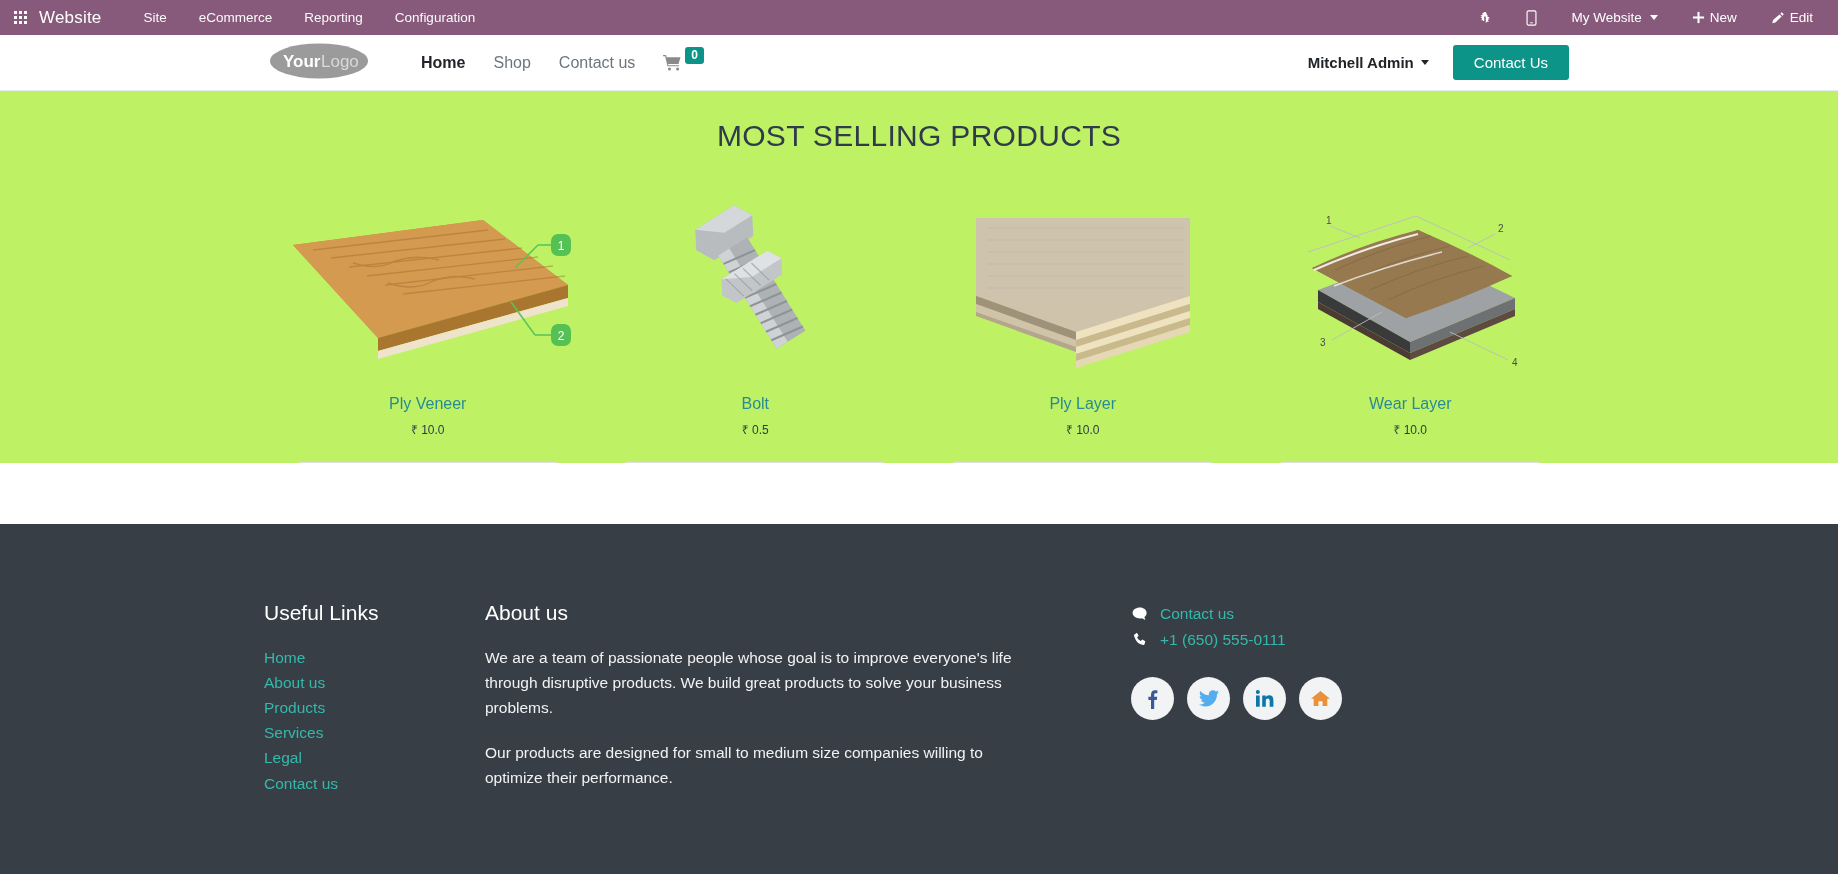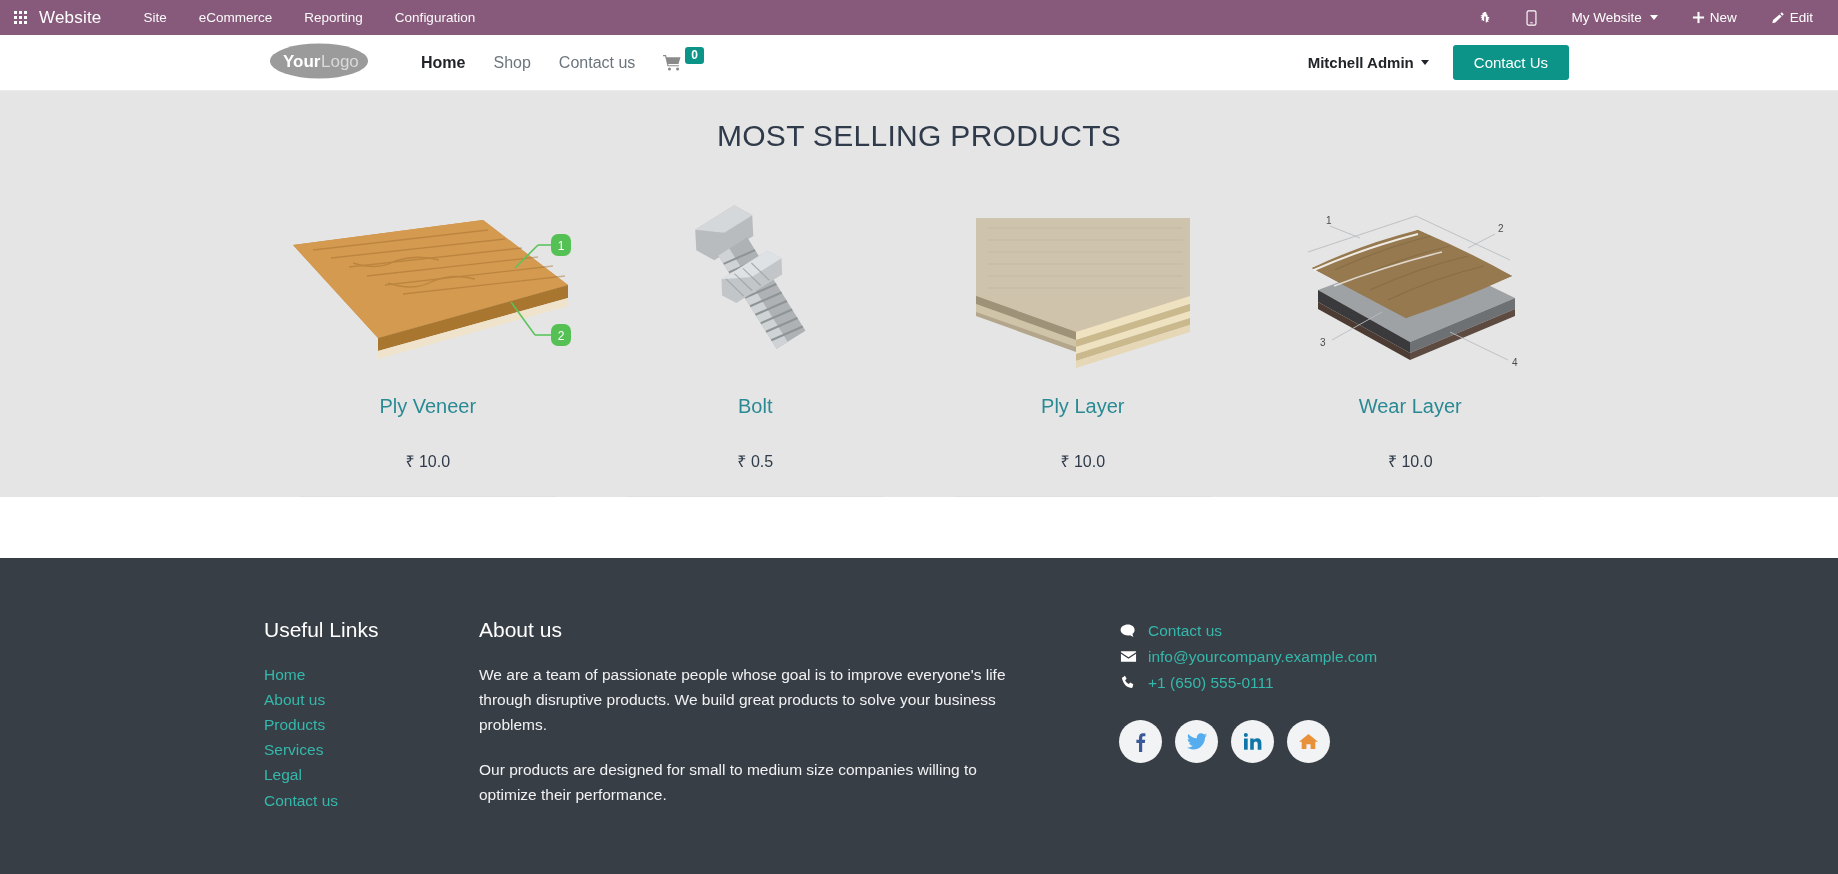--- a/index.html
+++ b/index.html
@@ -146,21 +146,21 @@
     color: #ffffff;
     font-size: 15px;
     padding: 9px 21px;
     border: none;
     border-radius: 3px;
     cursor: pointer;
     font-family: "Liberation Sans", sans-serif;
   }
 
   
-  main { background: #e5e5e5; }
+  main { background: #bef264; }
   .section-title {
     text-align: center;
     font-size: 30px;
     color: #2f3a4a;
     font-weight: normal;
     padding: 28px 0 0 0;
     letter-spacing: .3px;
   }
   .products {
     width: 1310px;
@@ -177,52 +177,52 @@
     cursor: pointer;
   }
   .p-img-box {
     height: 190px;
     width: 100%;
     display: flex;
     align-items: center;
     justify-content: center;
   }
   .p-name {
-    font-size: 20px;
+    font-size: 16px;
     color: #2a8a94;
     margin-top: 18px;
     text-align: center;
   }
   .p-price {
-    font-size: 16px;
+    font-size: 12px;
     color: #2f3a4a;
-    margin-top: 32px;
+    margin-top: 8px;
     text-align: left;
   }
   .p-rule {
     width: 86%;
     height: 1px;
     background: #e0e0e0;
     margin-top: 24px;
   }
 
   
   footer {
     background: #383E45;
     color: #ffffff;
     margin-top: 61px;
     height: 378px;
     padding-top: 60px;
   }
   .f-inner {
     width: 1310px;
-    margin: 0 auto;
+    margin: 17px auto;
     display: grid;
     grid-template-columns: 215px 640px 1fr;
-    gap: 0;
+    gap: 6px;
   }
   .f-h {
     font-size: 21px;
     font-weight: normal;
     color: #ffffff;
     margin-bottom: 20px;
   }
   .f-link {
     display: block;
     color: #35B8AC;
@@ -512,29 +512,20 @@
 
       <div class="f-ct">
         <span class="ic">
           <svg width="16" height="14" viewBox="0 0 16 14" fill="#ffffff">
             <path d="M8 .6C3.9.6.6 3 .6 6s3.3 5.4 7.4 5.4c.7 0 1.4-.1 2-.2l3.4 1.7-1-2.8c1.4-1 2.2-2.4 2.2-4.1C14.6 3 11.6.6 8 .6z"></path>
           </svg>
         </span>
         <a class="f-link">Contact us</a>
       </div>
 
-      <div class="f-ct">
-        <span class="ic">
-          <svg width="17" height="13" viewBox="0 0 18 13" fill="#ffffff">
-            <path d="M1 1h16v1L9 7.2 1 2z"></path>
-              <path d="M1 3.6l8 5.2 8-5.2V12H1z"></path>
-          </svg>
-        </span>
-        <a class="f-link">info@yourcompany.example.com</a>
-      </div>
 
       <div class="f-ct">
         <span class="ic">
           <svg width="15" height="15" viewBox="0 0 16 16" fill="#ffffff">
             <path d="M4.2.9L6 4.1 4.4 5.7c.7 1.7 2.2 3.2 3.9 3.9l1.6-1.6 3.2 1.8-.7 3c-.2.7-.8 1.1-1.5 1C5.6 12.9 3.1 10.4 1.1 4.1.9 3.4 1.3 2.7 2 2.5z"></path>
           </svg>
         </span>
         <a class="f-link">+1 (650) 555-0111</a>
       </div>
 

